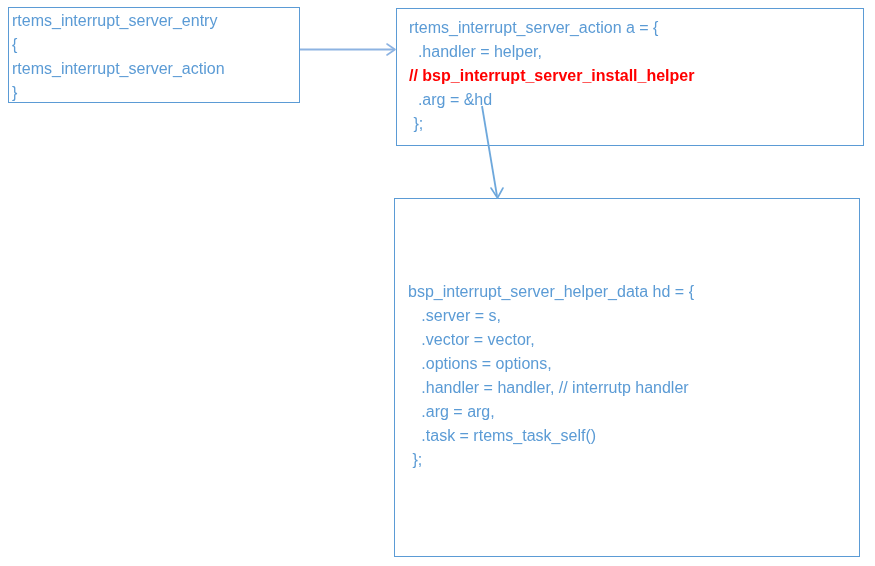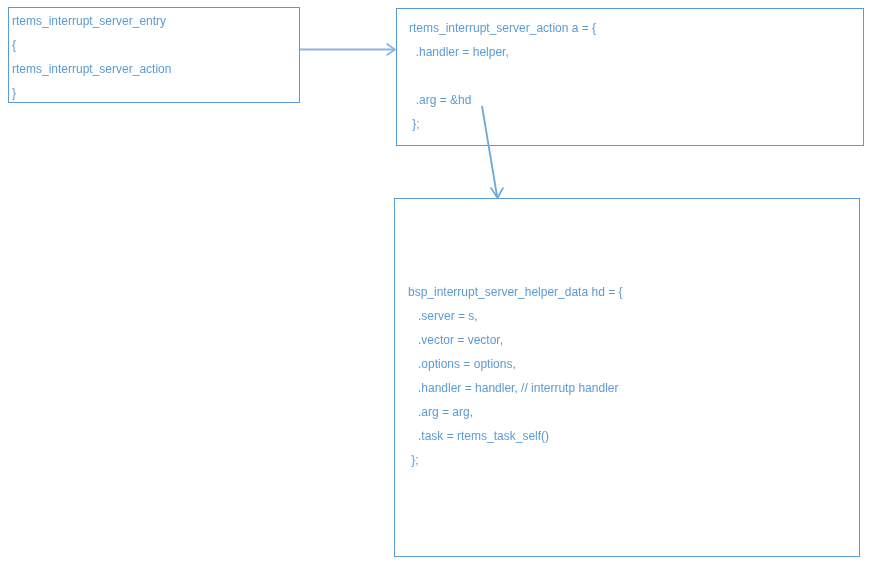--- a/index.html
+++ b/index.html
@@ -26,21 +26,21 @@
     position: absolute;
     box-sizing: border-box;
     border: 1.4px solid #5b9bd5;
     background: transparent;
   }
   .code {
     position: absolute;
     white-space: pre;
     color: #5b9bd5;
     font-family: "Liberation Sans", sans-serif;
-    font-size: 12px;
+    font-size: 16px;
     line-height: 24px;
     letter-spacing: 0px;
   }
   .code .cmt-red {
     color: #ff0000;
     font-weight: bold;
   }
   
   #box-entry {
     left: 8px;
@@ -90,21 +90,21 @@
 
   <div class="box" id="box-entry"></div>
   <div class="code" id="code-entry">rtems_interrupt_server_entry
 {
 rtems_interrupt_server_action
 }</div>
 
   <div class="box" id="box-action"></div>
   <div class="code" id="code-action"><span>rtems_interrupt_server_action a = {
   .handler = helper,
-</span><span>
+</span><span class="cmt-red">// bsp_interrupt_server_install_helper</span><span>
   .arg = &amp;hd
  };</span></div>
 
   <div class="box" id="box-helper-data"></div>
   <div class="code" id="code-helper-data">bsp_interrupt_server_helper_data hd = {
    .server = s,
    .vector = vector,
    .options = options,
    .handler = handler, // interrutp handler
    .arg = arg,

